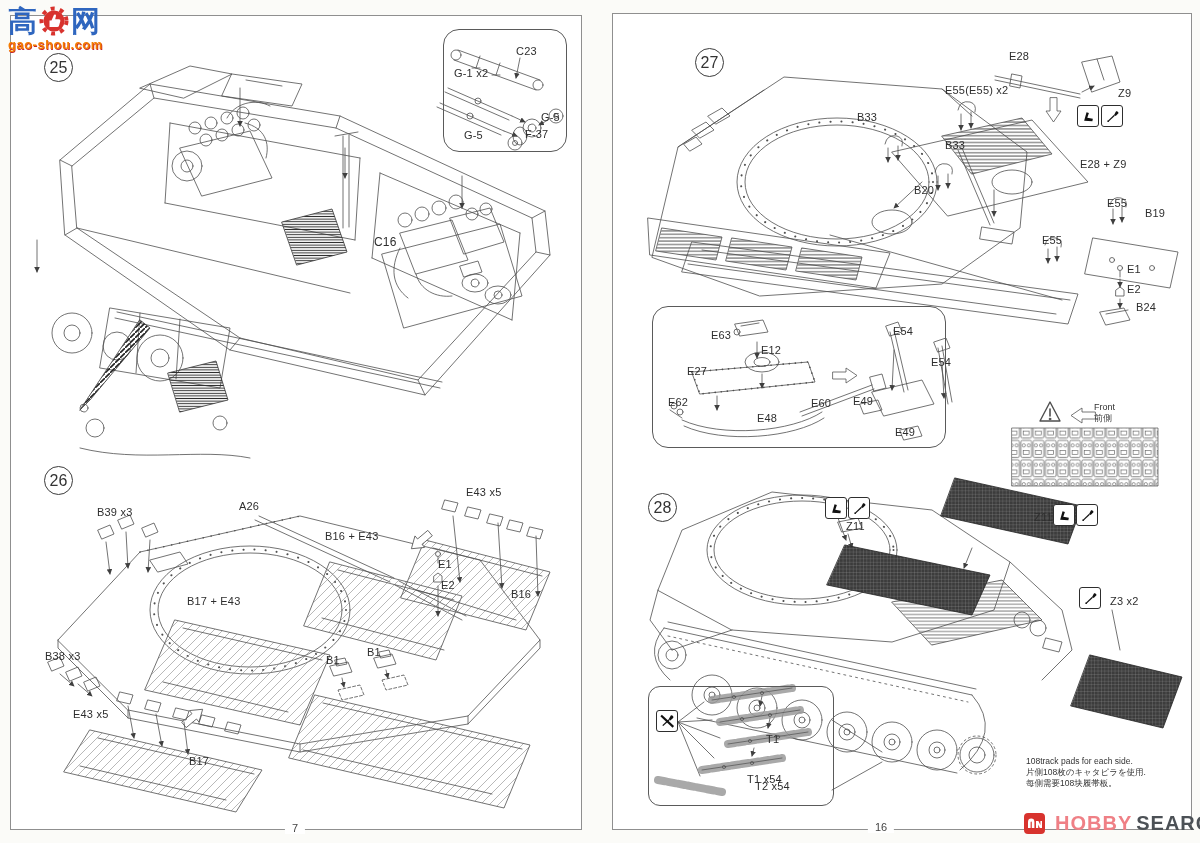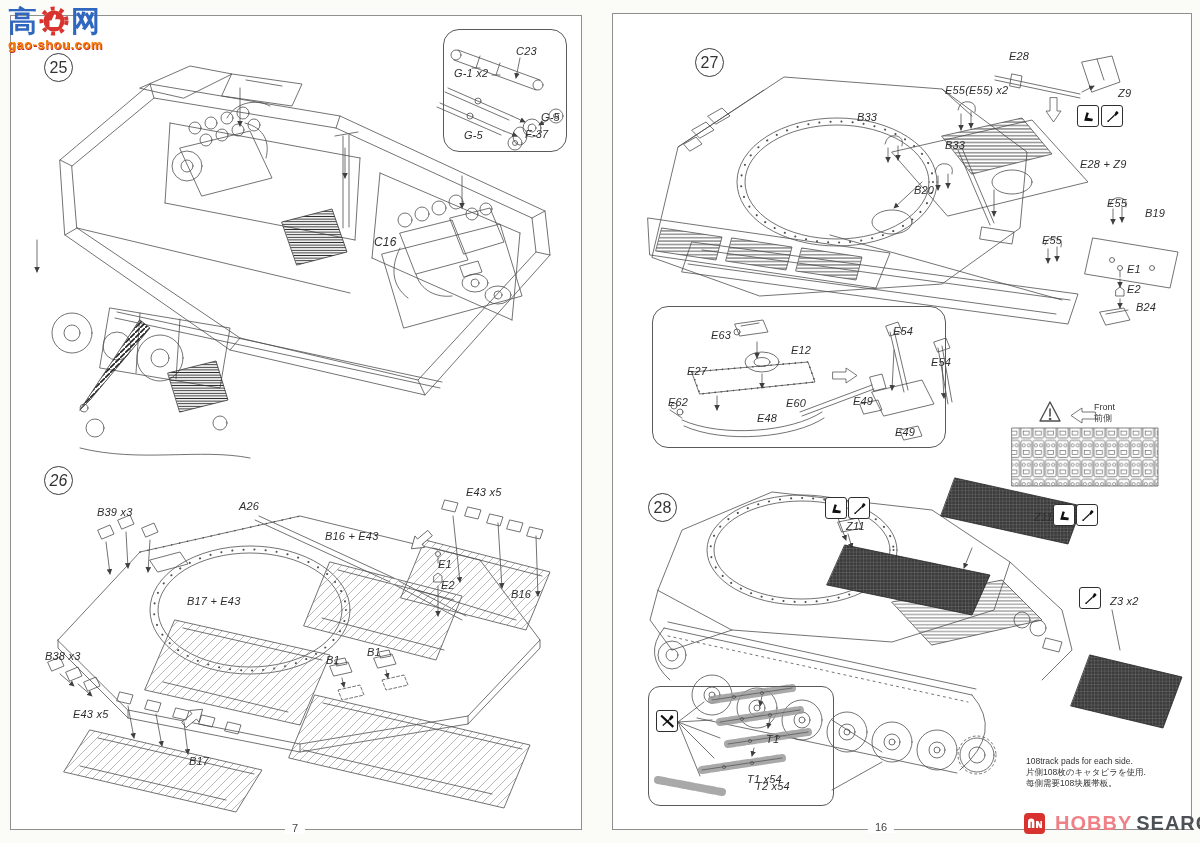--- a/index.html
+++ b/index.html
@@ -1,19 +1,19 @@
 <!DOCTYPE html>
 <html><head>
 <meta charset="utf-8">
 <style>
   html,body{margin:0;padding:0;background:#e8e8e4;}
   .canvas{position:relative;width:1200px;height:843px;background:#fbfbf8;overflow:hidden;
           font-family:"Liberation Sans","DejaVu Sans",sans-serif;color:#2e2e2e;}
   .pg{position:absolute;background:#fff;border:1px solid #8f8f8f;}
-  .lbl{position:absolute;font-size:11px;line-height:12px;color:#2e2e2e;white-space:nowrap;letter-spacing:.2px;font-style:italic;}
+  .lbl{position:absolute;font-size:11px;line-height:12px;color:#2e2e2e;white-space:nowrap;letter-spacing:.2px;}
   .numc{position:absolute;width:27px;height:27px;border:1.5px solid #3c3c3c;border-radius:50%;
         display:flex;align-items:center;justify-content:center;font-size:16px;color:#333;background:#fff;}
   .ibox{position:absolute;border:1.2px solid #5a5a5a;border-radius:16px;background:transparent;}
   .tbox{position:absolute;border:1.2px solid #5a5a5a;border-radius:12px;background:transparent;}
   .icon{position:absolute;width:20px;height:20px;border:1.3px solid #2e2e2e;border-radius:3px;background:#fff;
         display:flex;align-items:center;justify-content:center;}
   svg.art{position:absolute;}
   .pagenum{position:absolute;font-size:11px;color:#444;background:#fff;padding:0 7px;transform:translate(-50%,-50%);}
   .wm{position:absolute;left:8px;top:6px;z-index:5;}
   .wm-row{display:flex;align-items:center;gap:2px;}
@@ -145,21 +145,21 @@
   </svg>
 
   <div class="ibox" style="left:443px;top:29px;width:122px;height:121px;"></div>
   <span class="lbl" style="left:516px;top:45px;">C23</span>
   <span class="lbl" style="left:454px;top:67px;">G-1 x2</span>
   <span class="lbl" style="left:541px;top:111px;">G-5</span>
   <span class="lbl" style="left:464px;top:129px;">G-5</span>
   <span class="lbl" style="left:525px;top:128px;">F-37</span>
   <span class="lbl" style="left:374px;top:236px;font-size:12px;">C16</span>
 
-  <div class="numc" style="left:44px;top:466px;font-style:italic;">26</div>
+  <div class="numc" style="left:44px;top:466px;">26</div>
 
   <svg class="art" style="left:30px;top:490px;" width="548" height="330" viewBox="0 0 548 330">
     <defs>
       <marker id="mb" viewBox="0 0 8 8" refX="7" refY="4" markerWidth="7" markerHeight="7" orient="auto">
           <path d="M0 0 L8 4 L0 8 Z" fill="#3f3f3f"></path>
         </marker>
       <pattern id="slatB" width="9" height="9" patternUnits="userSpaceOnUse">
           <path d="M0 9 L9 0" stroke="#8a8a8a" stroke-width="0.6"></path>
         </pattern>
     </defs>
@@ -368,25 +368,25 @@
   <span class="lbl" style="left:1080px;top:158px;">E28 + Z9</span>
   <span class="lbl" style="left:1107px;top:197px;">E55</span>
   <span class="lbl" style="left:1145px;top:207px;">B19</span>
   <span class="lbl" style="left:1042px;top:234px;">E55</span>
   <span class="lbl" style="left:1127px;top:263px;">E1</span>
   <span class="lbl" style="left:1127px;top:283px;">E2</span>
   <span class="lbl" style="left:1136px;top:301px;">B24</span>
 
   <div class="ibox" style="left:652px;top:306px;width:292px;height:140px;"></div>
   <span class="lbl" style="left:711px;top:329px;">E63</span>
-  <span class="lbl" style="left:791px;top:344px;">E12</span>
+  <span class="lbl" style="left:761px;top:344px;">E12</span>
   <span class="lbl" style="left:687px;top:365px;">E27</span>
   <span class="lbl" style="left:668px;top:396px;">E62</span>
   <span class="lbl" style="left:757px;top:412px;">E48</span>
-  <span class="lbl" style="left:786px;top:397px;">E60</span>
+  <span class="lbl" style="left:811px;top:397px;">E60</span>
   <span class="lbl" style="left:893px;top:325px;">E54</span>
   <span class="lbl" style="left:931px;top:356px;">E54</span>
   <span class="lbl" style="left:853px;top:395px;">E49</span>
   <span class="lbl" style="left:895px;top:426px;">E49</span>
 
   <span class="front-t" style="left:1094px;top:402px;">Front</span>
   <span class="front-t" style="left:1094px;top:413px;">前側</span>
 
   <div class="icon" style="left:1077px;top:105px;">
     <svg width="15" height="15" viewBox="0 0 19 19">

